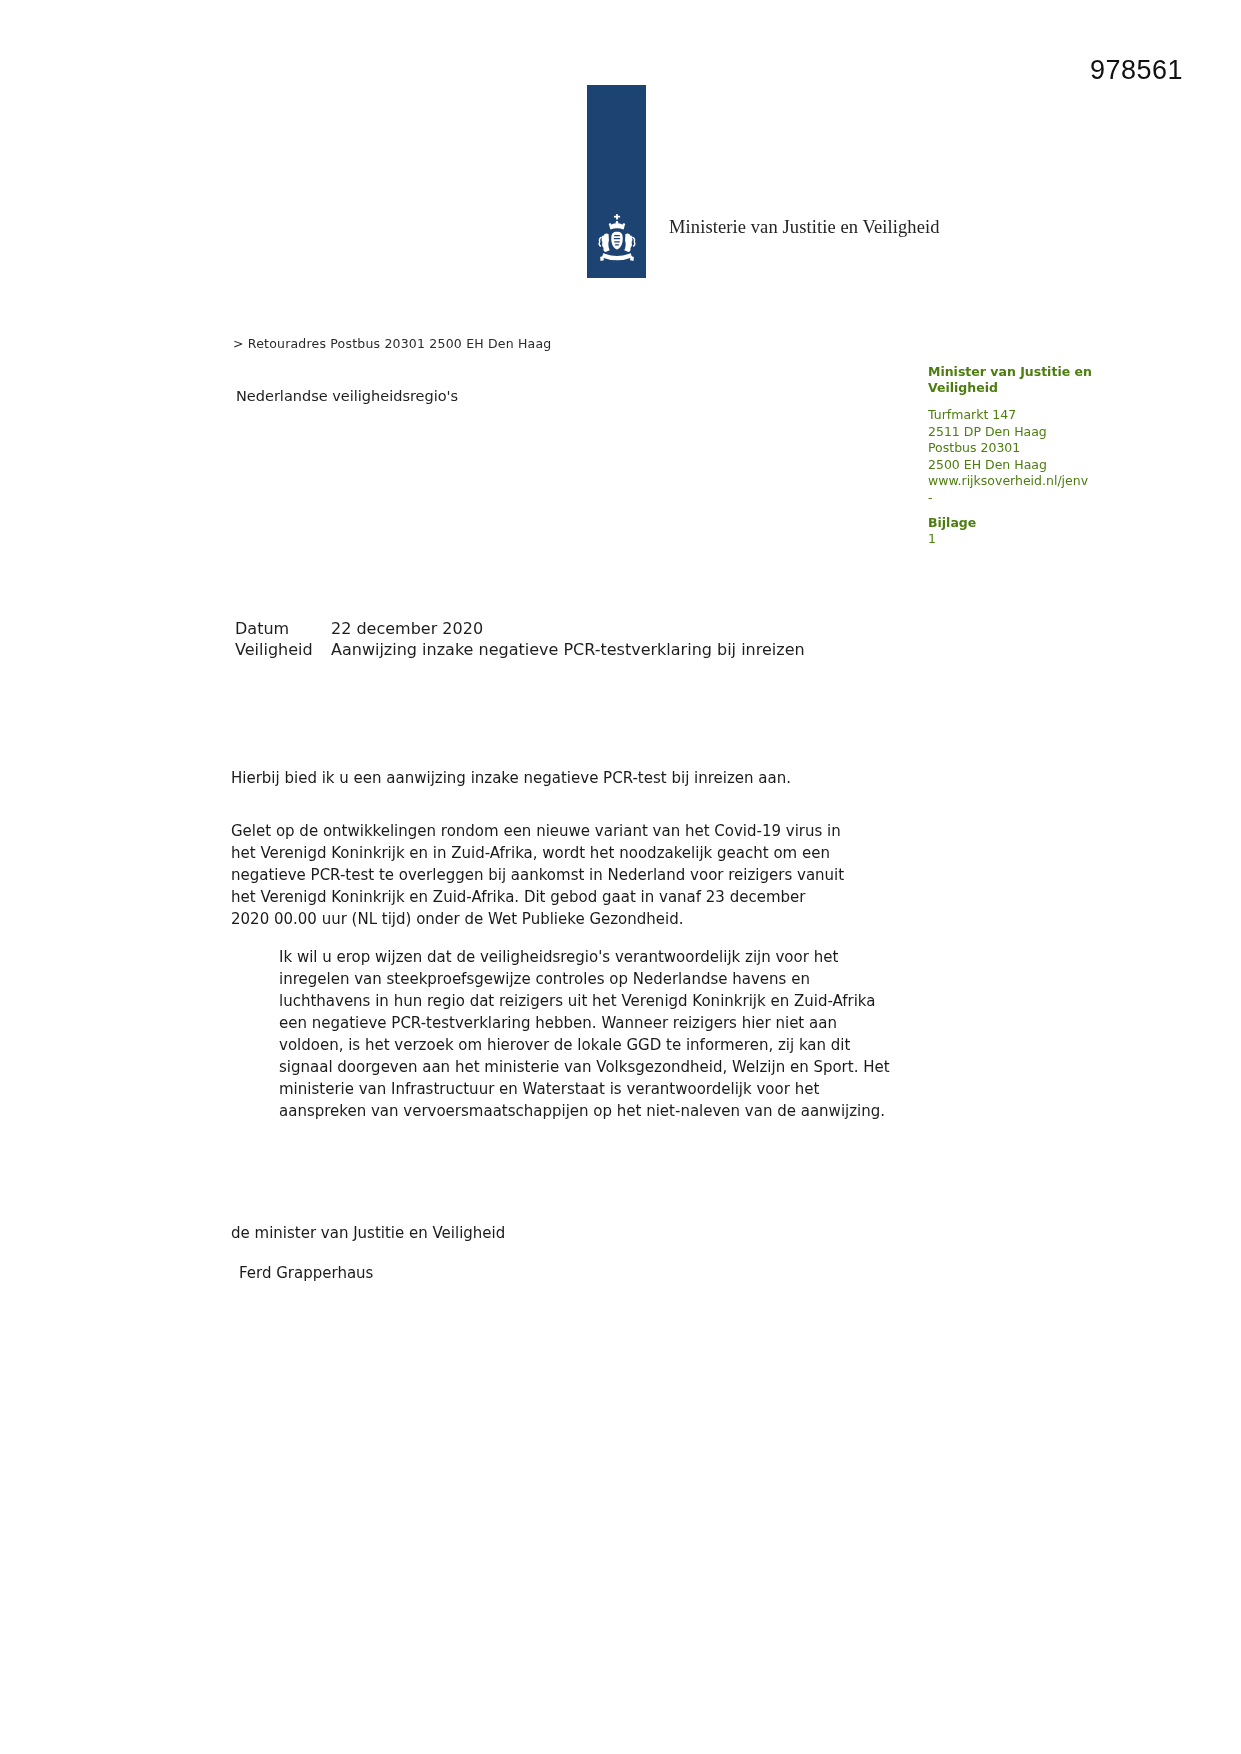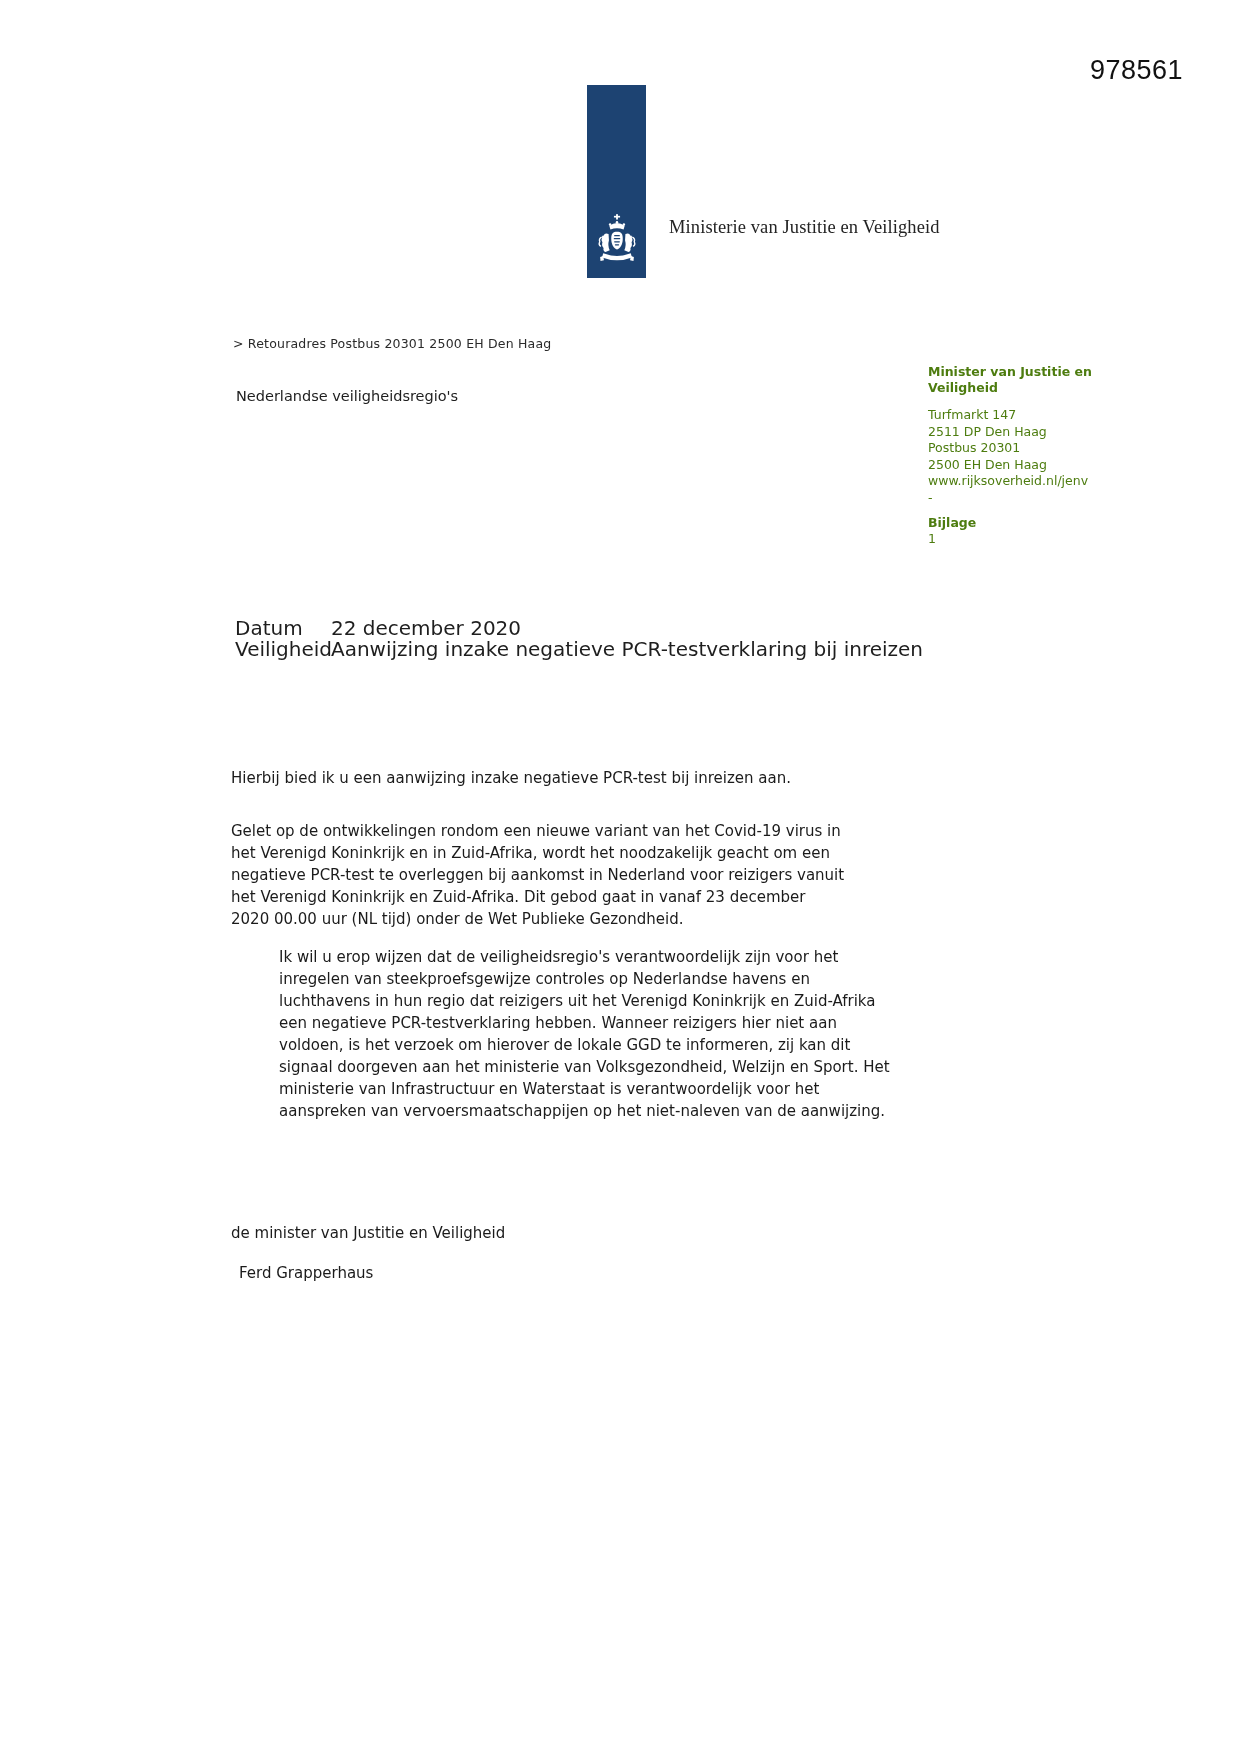--- a/index.html
+++ b/index.html
@@ -49,21 +49,21 @@
   }
   .sidebar {
     width: 175px;
     font-size: 12.5px;
     line-height: 16px;
     color: #4d7c0f;
   }
   .sidebar .sender-title { font-weight: bold; }
   .sidebar .address-block { margin-top: 11px; line-height: 16.5px; }
   .sidebar .attachment-label { margin-top: 9px; font-weight: bold; }
-  .meta { font-size: 20px; line-height: 21px; color: #1e1e1e; }
+  .meta { font-size: 16px; line-height: 21px; color: #1e1e1e; }
   .meta-row { display: flex; }
   .meta-label { width: 96px; flex: 0 0 96px; }
   .body-text {
     font-size: 15px;
     line-height: 22px;
     color: #1b1b1b;
     width: 700px;
   }
 </style>
 </head>

